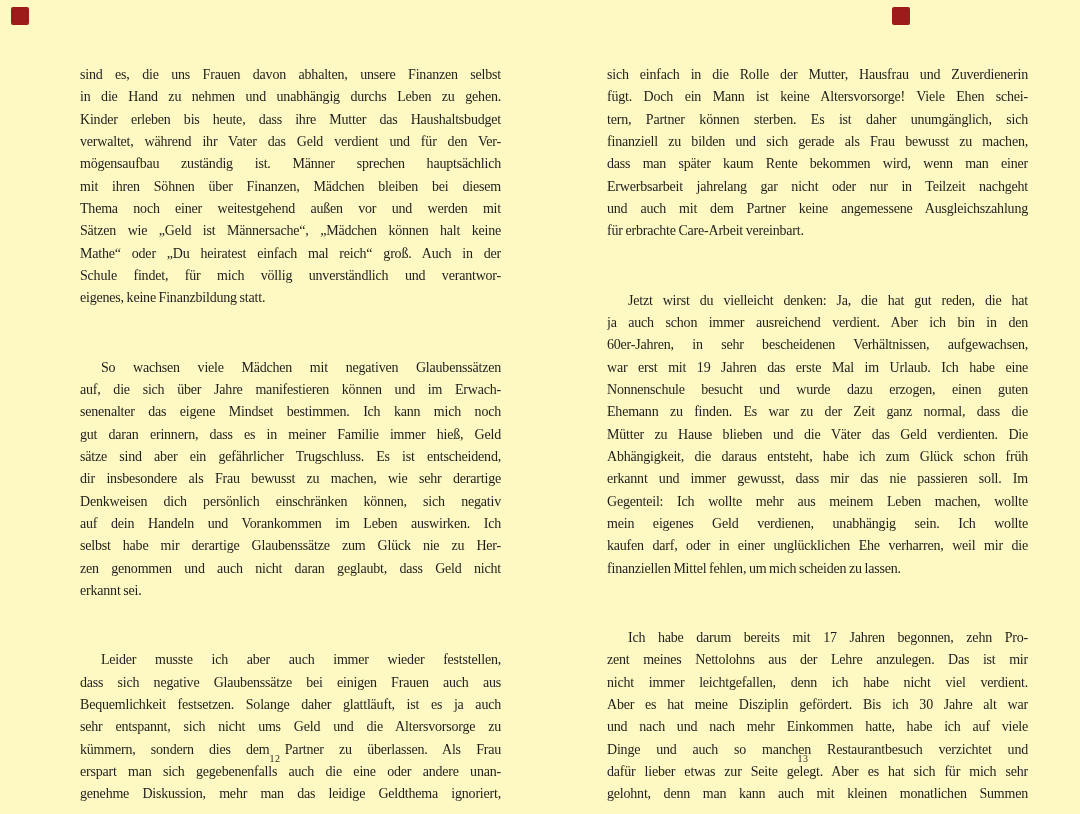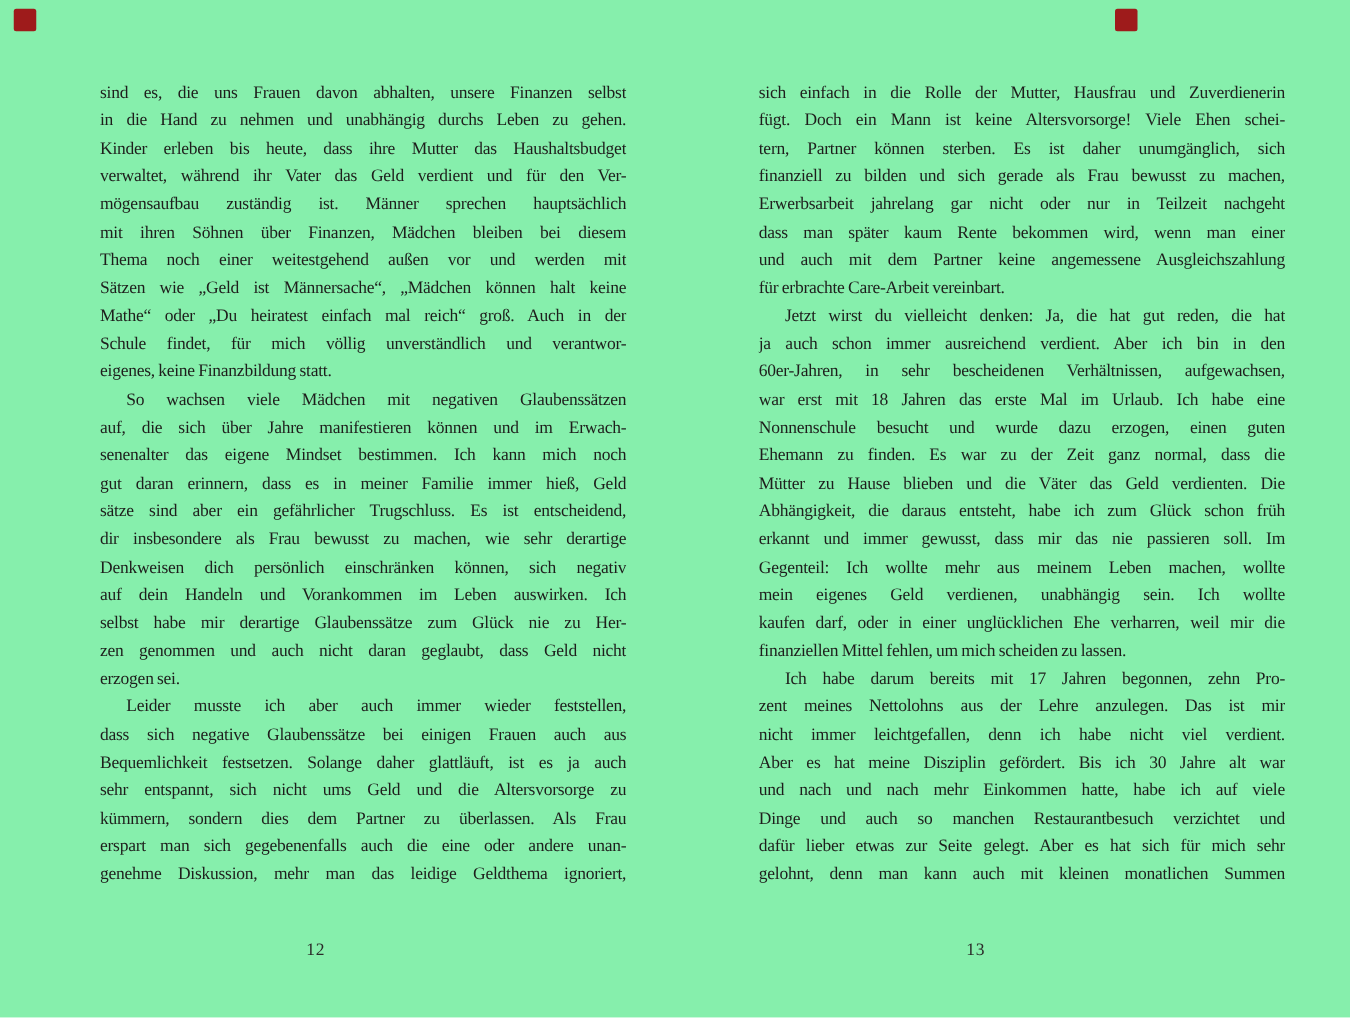--- a/index.html
+++ b/index.html
@@ -1,20 +1,20 @@
 <!DOCTYPE html>
 <html><head>
 <meta charset="utf-8">
 <style>
   html, body { margin: 0; padding: 0; background: #ffffff; }
   #screen {
     position: relative;
     width: 1080px;
     height: 814px;
-    background: #86efac;
+    background: #fef9c3;
     overflow: hidden;
     font-family: "Liberation Serif", "DejaVu Serif", serif;
   }
   .marker {
     position: absolute;
     width: 18px;
     height: 18px;
     top: 7px;
     border-radius: 2px;
   }
@@ -34,29 +34,29 @@
     font-size: 14px;
     line-height: 22.33px;
     color: #1e1e1c;
     letter-spacing: -0.2px;
     word-spacing: -0.6px;
     text-align: justify;
     text-align-last: justify;
     text-justify: inter-word;
     white-space: normal;
   }
-  .line.indent { text-indent: 21px; }
+  .line.indent { text-indent: 21px; margin-top: 47px; }
   .line.para-end { text-align-last: left; font-family: Liberation Serif, serif; }
   .page-number {
     position: absolute;
     top: 753px;
     width: 60px;
     margin-left: -30px;
-    text-align: left;
-    font-size: 14px;
+    text-align: center;
+    font-size: 10px;
     color: #2b2b29;
     letter-spacing: 0.5px;
   }
   #page-number-left  { left: 275px; }
   #page-number-right { left: 803px; }
 </style>
 </head>
 <body>
 
 <div id="screen">
@@ -80,45 +80,45 @@
         <div class="line indent">So wachsen viele Mädchen mit negativen Glaubenssätzen</div>
         <div class="line">auf, die sich über Jahre manifestieren können und im Erwach-</div>
         <div class="line">senenalter das eigene Mindset bestimmen. Ich kann mich noch</div>
         <div class="line">gut daran erinnern, dass es in meiner Familie immer hieß, Geld</div>
         <div class="line">sätze sind aber ein gefährlicher Trugschluss. Es ist entscheidend,</div>
         <div class="line">dir insbesondere als Frau bewusst zu machen, wie sehr derartige</div>
         <div class="line">Denkweisen dich persönlich einschränken können, sich negativ</div>
         <div class="line">auf dein Handeln und Vorankommen im Leben auswirken. Ich</div>
         <div class="line">selbst habe mir derartige Glaubenssätze zum Glück nie zu Her-</div>
         <div class="line">zen genommen und auch nicht daran geglaubt, dass Geld nicht</div>
-        <div class="line para-end">erzogen sei.</div>
+        <div class="line para-end">erkannt sei.</div>
         <div class="line indent">Leider musste ich aber auch immer wieder feststellen,</div>
         <div class="line">dass sich negative Glaubenssätze bei einigen Frauen auch aus</div>
         <div class="line">Bequemlichkeit festsetzen. Solange daher glattläuft, ist es ja auch</div>
         <div class="line">sehr entspannt, sich nicht ums Geld und die Altersvorsorge zu</div>
         <div class="line">kümmern, sondern dies dem Partner zu überlassen. Als Frau</div>
         <div class="line">erspart man sich gegebenenfalls auch die eine oder andere unan-</div>
         <div class="line">genehme Diskussion, mehr man das leidige Geldthema ignoriert,</div>
       </div>
   </div>
 
   <div class="page" id="page-right">
     <div class="text-block">
         <div class="line">sich einfach in die Rolle der Mutter, Hausfrau und Zuverdienerin</div>
         <div class="line">fügt. Doch ein Mann ist keine Altersvorsorge! Viele Ehen schei-</div>
         <div class="line">tern, Partner können sterben. Es ist daher unumgänglich, sich</div>
         <div class="line">finanziell zu bilden und sich gerade als Frau bewusst zu machen,</div>
+        <div class="line">dass man später kaum Rente bekommen wird, wenn man einer</div>
         <div class="line">Erwerbsarbeit jahrelang gar nicht oder nur in Teilzeit nachgeht</div>
-        <div class="line">dass man später kaum Rente bekommen wird, wenn man einer</div>
         <div class="line">und auch mit dem Partner keine angemessene Ausgleichszahlung</div>
         <div class="line para-end">für erbrachte Care-Arbeit vereinbart.</div>
         <div class="line indent">Jetzt wirst du vielleicht denken: Ja, die hat gut reden, die hat</div>
         <div class="line">ja auch schon immer ausreichend verdient. Aber ich bin in den</div>
         <div class="line">60er-Jahren, in sehr bescheidenen Verhältnissen, aufgewachsen,</div>
-        <div class="line">war erst mit 18 Jahren das erste Mal im Urlaub. Ich habe eine</div>
+        <div class="line">war erst mit 19 Jahren das erste Mal im Urlaub. Ich habe eine</div>
         <div class="line">Nonnenschule besucht und wurde dazu erzogen, einen guten</div>
         <div class="line">Ehemann zu finden. Es war zu der Zeit ganz normal, dass die</div>
         <div class="line">Mütter zu Hause blieben und die Väter das Geld verdienten. Die</div>
         <div class="line">Abhängigkeit, die daraus entsteht, habe ich zum Glück schon früh</div>
         <div class="line">erkannt und immer gewusst, dass mir das nie passieren soll. Im</div>
         <div class="line">Gegenteil: Ich wollte mehr aus meinem Leben machen, wollte</div>
         <div class="line">mein eigenes Geld verdienen, unabhängig sein. Ich wollte</div>
         <div class="line">kaufen darf, oder in einer unglücklichen Ehe verharren, weil mir die</div>
         <div class="line para-end">finanziellen Mittel fehlen, um mich scheiden zu lassen.</div>
         <div class="line indent">Ich habe darum bereits mit 17 Jahren begonnen, zehn Pro-</div>

